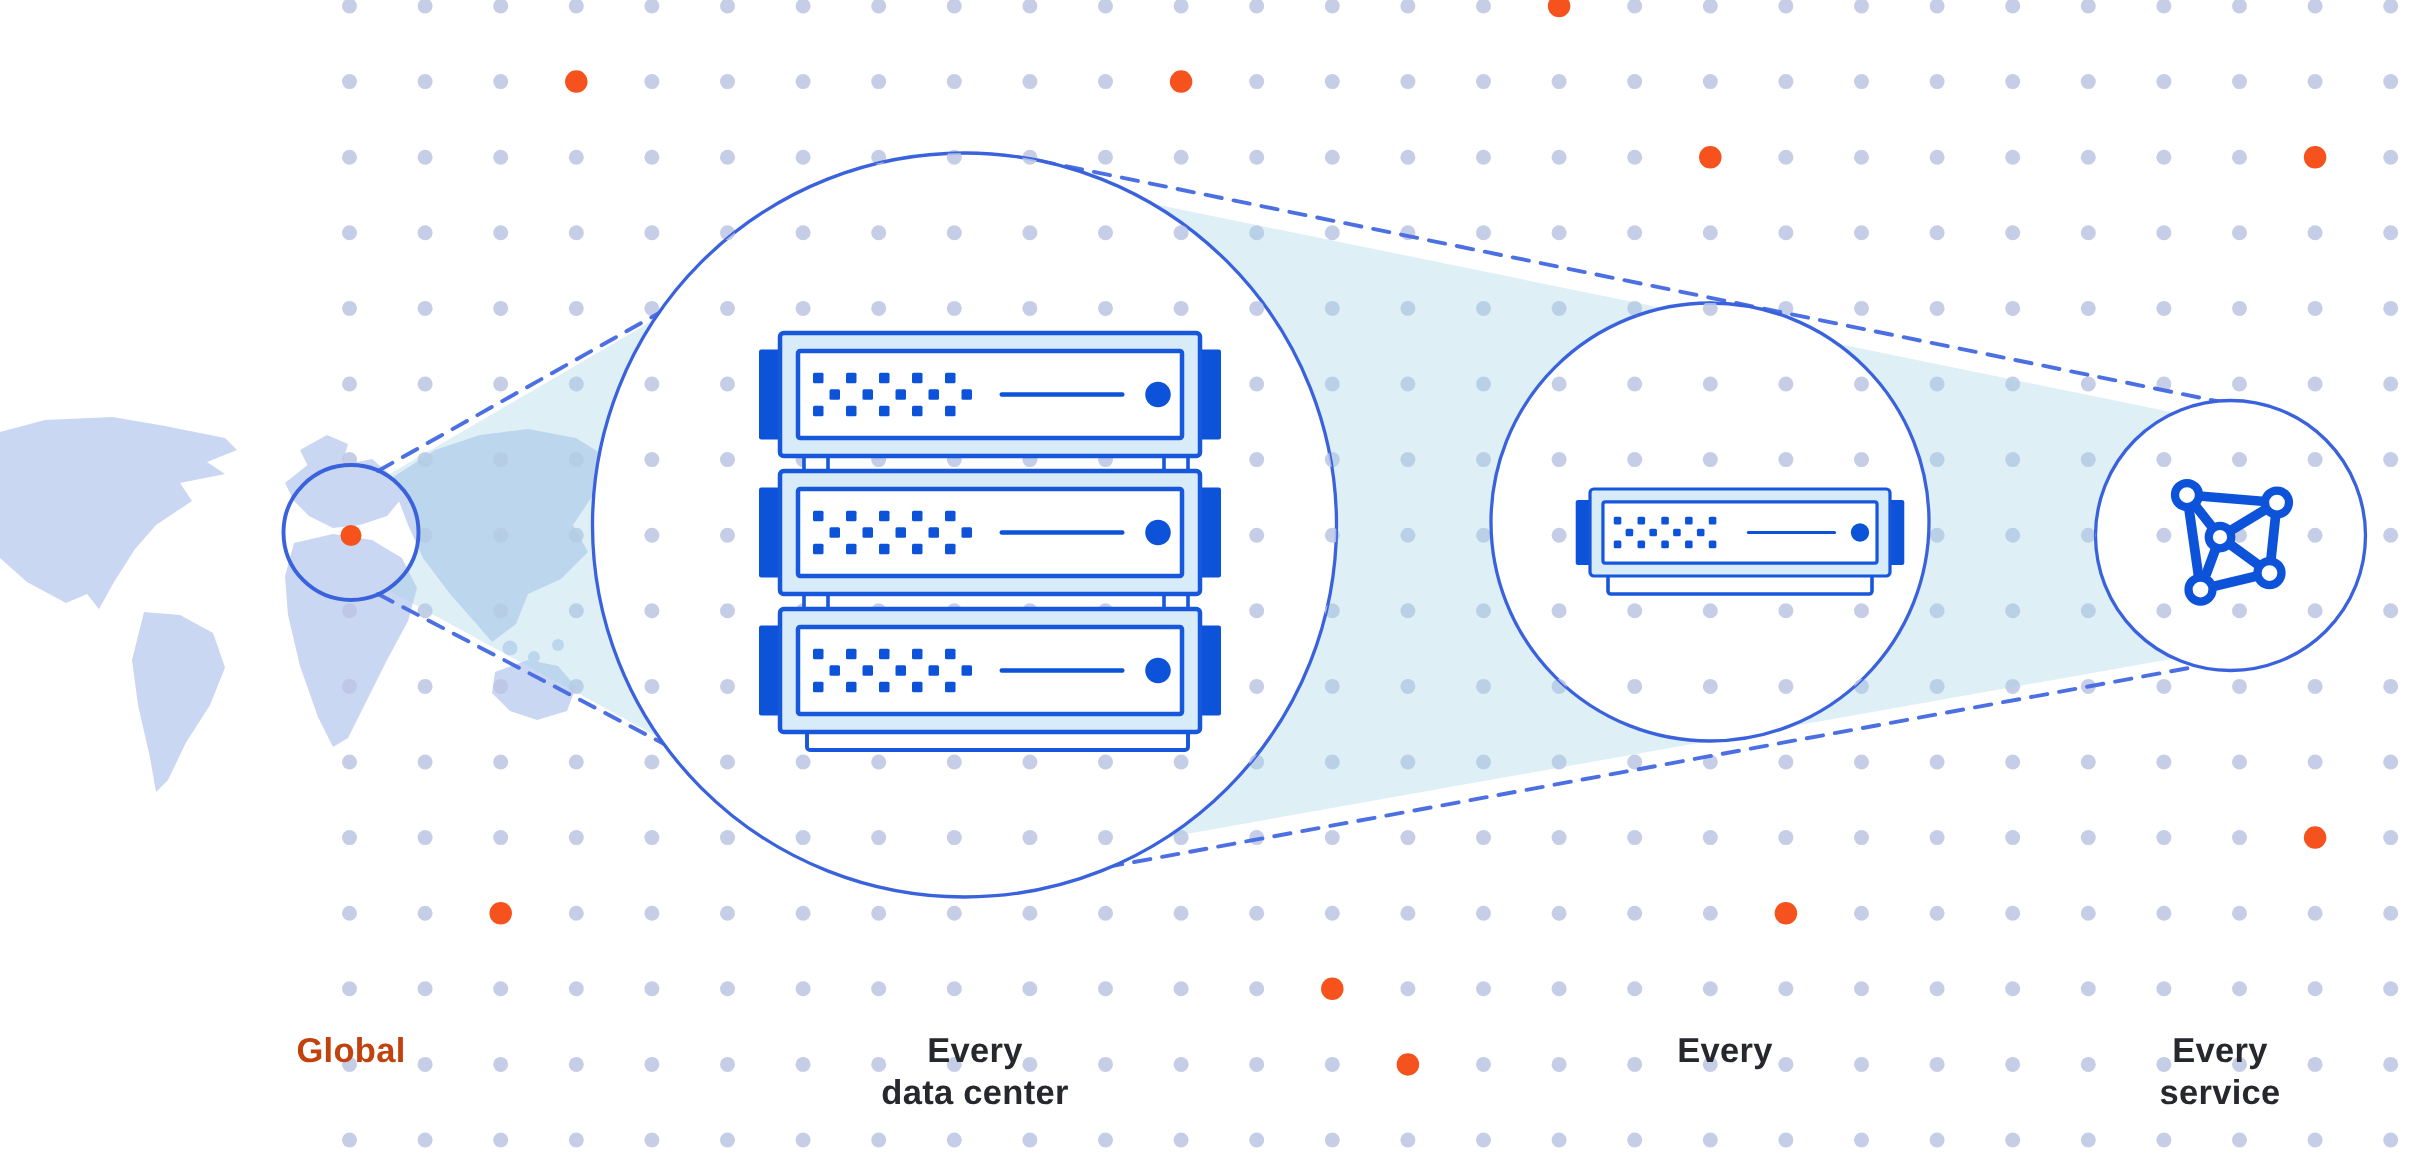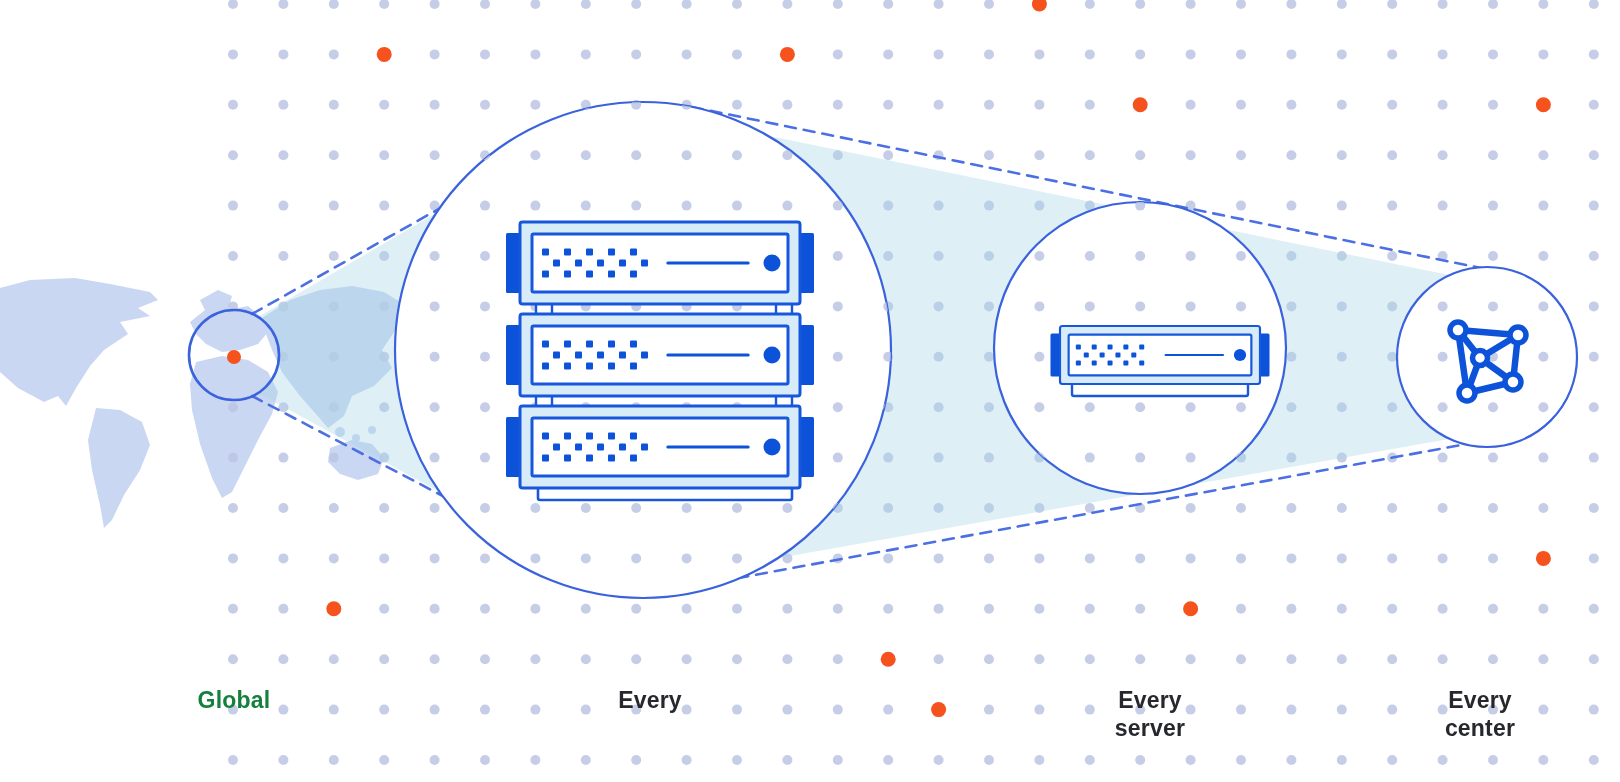--- a/index.html
+++ b/index.html
@@ -1067,27 +1067,27 @@
         <line x1="1513" y1="382" x2="1480" y2="358" stroke="#0D53DA" stroke-width="6.5" stroke-linecap="round"></line>
         <line x1="1467" y1="393" x2="1480" y2="358" stroke="#0D53DA" stroke-width="6.5" stroke-linecap="round"></line>
         <circle cx="1458" cy="330" r="8" fill="#FFFFFF" stroke="#0D53DA" stroke-width="5.5"></circle>
         <circle cx="1518" cy="335" r="8" fill="#FFFFFF" stroke="#0D53DA" stroke-width="5.5"></circle>
         <circle cx="1480" cy="358" r="7.5" fill="#FFFFFF" stroke="#0D53DA" stroke-width="5.5"></circle>
         <circle cx="1513" cy="382" r="8" fill="#FFFFFF" stroke="#0D53DA" stroke-width="5.5"></circle>
         <circle cx="1467" cy="393" r="8" fill="#FFFFFF" stroke="#0D53DA" stroke-width="5.5"></circle>
       </g>
   </svg>
 
-  <div class="caption" style="left: 234px; color: #15803d;">
+  <div class="caption" style="left: 234px; color: #c2410c;">
     <div>Global</div>
   </div>
   <div class="caption" style="left: 650px; color: rgb(38, 40, 45);">
     <div>Every</div>
+    <div>data center</div>
   </div>
   <div class="caption" style="left: 1150px; color: rgb(38, 40, 45);">
     <div>Every</div>
-    <div>server</div>
   </div>
   <div class="caption" style="left: 1480px; color: rgb(38, 40, 45);">
     <div>Every</div>
-    <div>center</div>
+    <div>service</div>
   </div>
 </div>
 
 </body></html>

